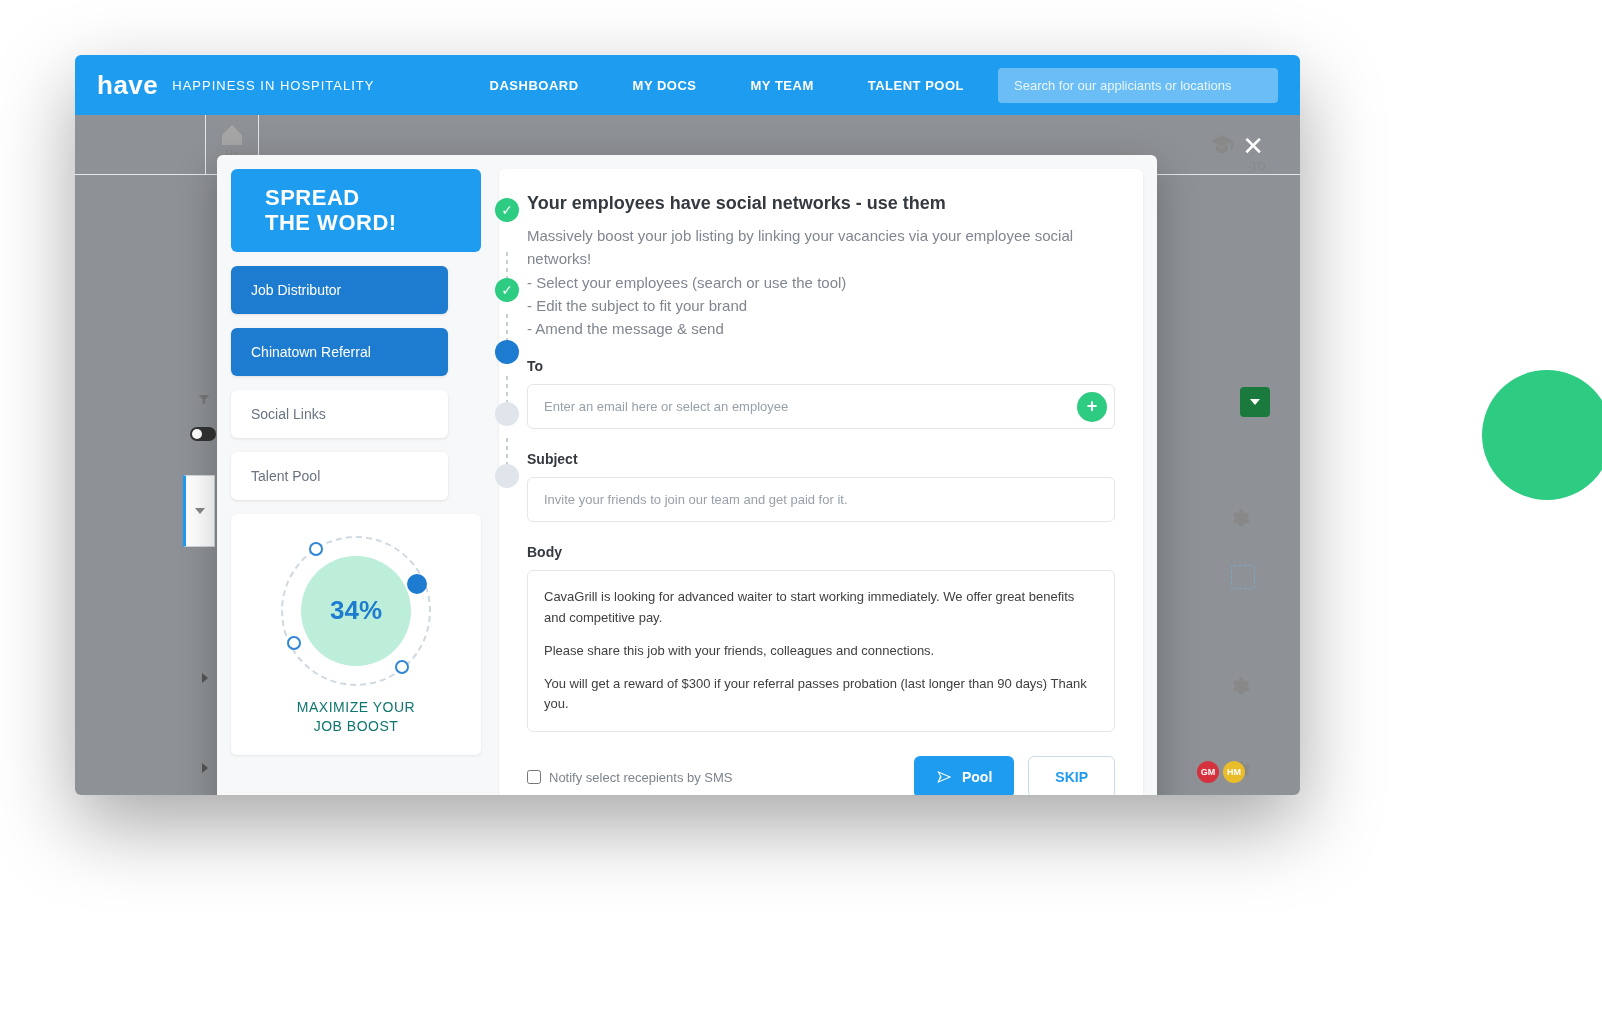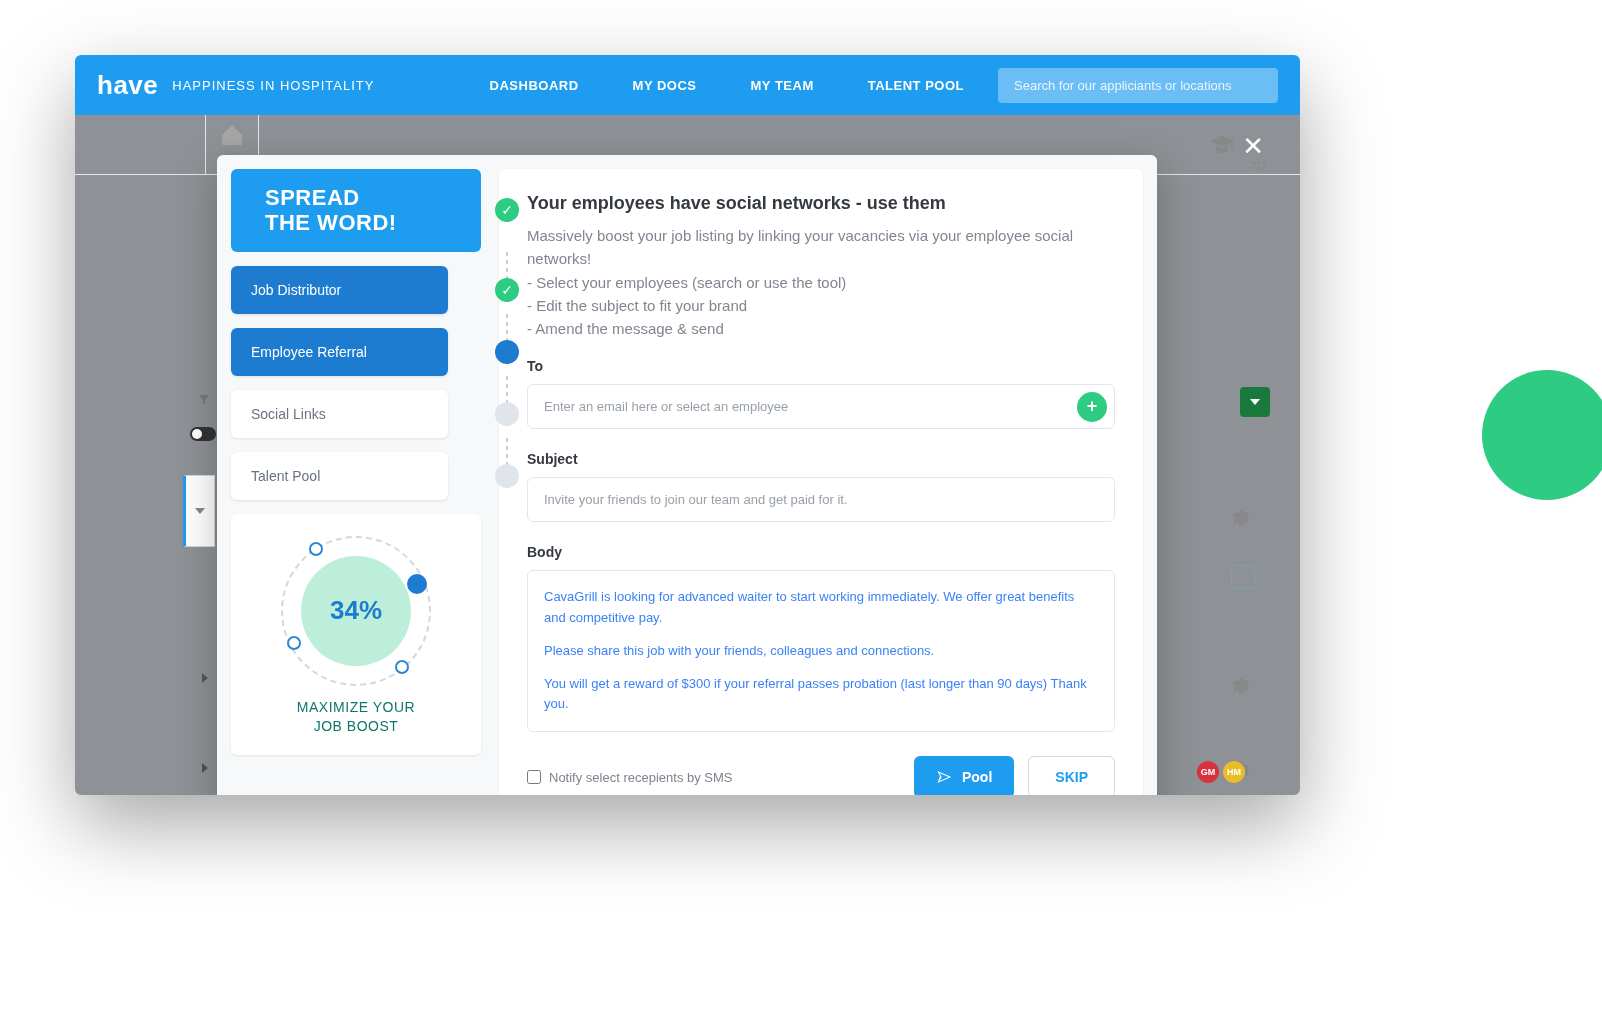--- a/index.html
+++ b/index.html
@@ -149,21 +149,21 @@
     width:100%; border:1px solid #e3e7eb; border-radius:6px; padding:14px 48px 14px 16px;
     font-size:13px; color:#555; outline:none;
   }
   .field-input::placeholder { color:#98a0a9; }
   .add-btn {
     position:absolute; right:8px; top:50%; transform:translateY(-50%);
     width:30px; height:30px; border-radius:50%; background:#2ecb82; color:#fff;
     display:flex; align-items:center; justify-content:center; font-size:18px; font-weight:700; cursor:pointer;
   }
   .body-box {
-    border:1px solid #e3e7eb; border-radius:6px; padding:16px; font-size:13px; color:#3b82f6; line-height:1.6;
+    border:1px solid #e3e7eb; border-radius:6px; padding:16px; font-size:13px; color:#404040; line-height:1.6;
     min-height:130px; margin-bottom:24px;
   }
   .body-box p { margin-bottom:12px; }
   .body-box p:last-child { margin-bottom:0;}
   .footer-row { display:flex; align-items:center; }
   .notify { display:flex; align-items:center; gap:8px; font-size:13px; color:#7d848d;}
   .notify input { width:14px; height:14px; accent-color:#1d9cf0;}
   .footer-actions { margin-left:auto; display:flex; gap:14px;}
   .btn-send { background:#1d9cf0; color:#fff; border:none; border-radius:6px; padding:12px 22px; font-size:14px; font-weight:600; display:flex; align-items:center; gap:10px; cursor:pointer;}
   .btn-skip { background:#fff; color:#1d9cf0; border:1px solid #c7dbec; border-radius:6px; padding:12px 26px; font-size:14px; font-weight:700; cursor:pointer;}
@@ -255,21 +255,21 @@
           <div class="marker check">✓</div>
           <div class="connector"></div>
         </div>
       </div>
       <div class="step-card">
         <div class="step-btn active">Job Distributor</div>
         <div class="marker check">✓</div>
         <div class="connector"></div>
       </div>
       <div class="step-card">
-        <div class="step-btn active">Employee Referral</div>
+        <div class="step-btn active">Chinatown Referral</div>
         <div class="marker dot"></div>
         <div class="connector"></div>
       </div>
       <div class="step-card">
         <div class="step-btn">Social Links</div>
         <div class="marker empty"></div>
         <div class="connector"></div>
       </div>
       <div class="step-card">
         <div class="step-btn">Talent Pool</div>

